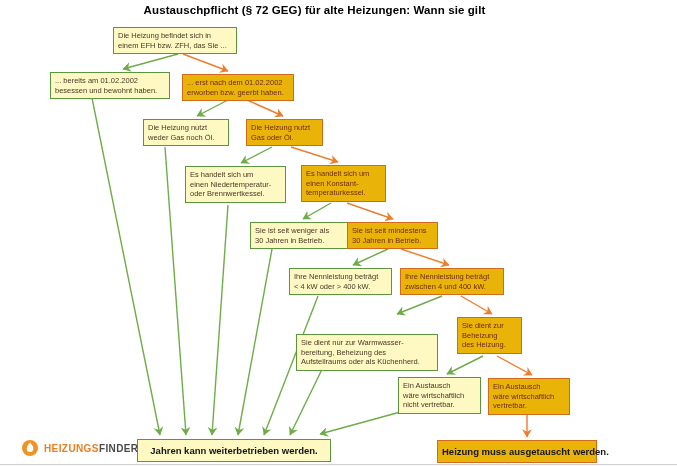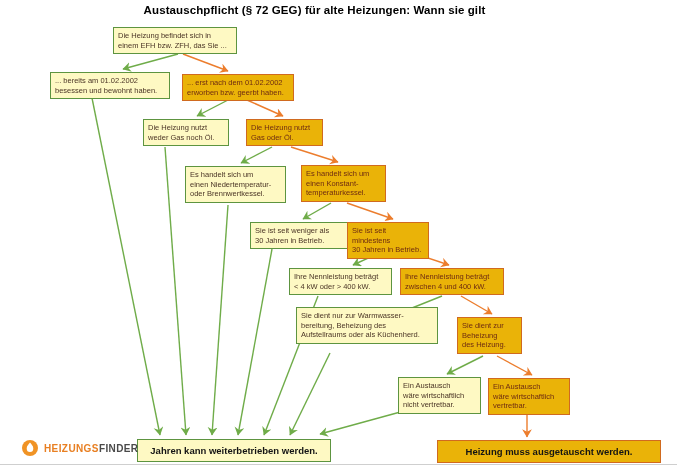--- a/index.html
+++ b/index.html
@@ -24,29 +24,29 @@
   }
   
   .n1{left:113px;top:27px;width:124px;}
   .n2{left:50px;top:72px;width:120px;}
   .n3{left:182px;top:74px;width:112px;}
   .n4{left:143px;top:119px;width:86px;}
   .n5{left:246px;top:119px;width:77px;}
   .n6{left:185px;top:166px;width:101px;}
   .n7{left:301px;top:165px;width:85px;}
   .n8{left:250px;top:222px;width:98px;}
-  .n9{left:347px;top:222px;width:82px;}
+  .n9{left:347px;top:222px;width:91px;}
   .n10{left:289px;top:268px;width:103px;}
   .n11{left:400px;top:268px;width:104px;}
-  .n12{left:296px;top:307px;width:142px;}
+  .n12{left:296px;top:334px;width:142px;}
   .n13{left:457px;top:317px;width:65px;}
   .n14{left:398px;top:377px;width:83px;}
   .n15{left:488px;top:378px;width:82px;}
   .result-green{left:137px;top:439px;width:194px;}
-  .result-orange{left:437px;top:440px;width:224px;}
+  .result-orange{left:437px;top:440px;width:160px;}
   .footer-rule{position:absolute;left:0;top:464px;width:677px;height:1px;background:#cfcfcf;}
   .logo{position:absolute;left:22px;top:440px;display:flex;align-items:center;}
   .logo-mark{
     width:16px;height:16px;border-radius:50%;background:#f09325;
     display:flex;align-items:center;justify-content:center;
   }
   .logo-text{font-size:10px;font-weight:bold;letter-spacing:0.4px;margin-left:6px;}
   .logo-text .p1{color:#e87f22;}
   .logo-text .p2{color:#4a4a4a;}
 </style>

